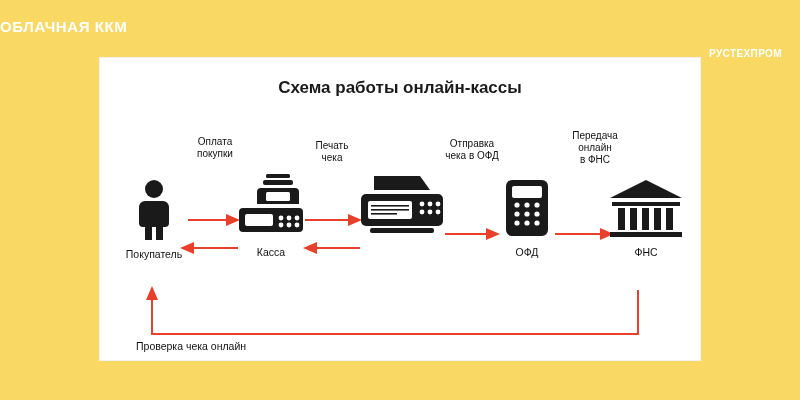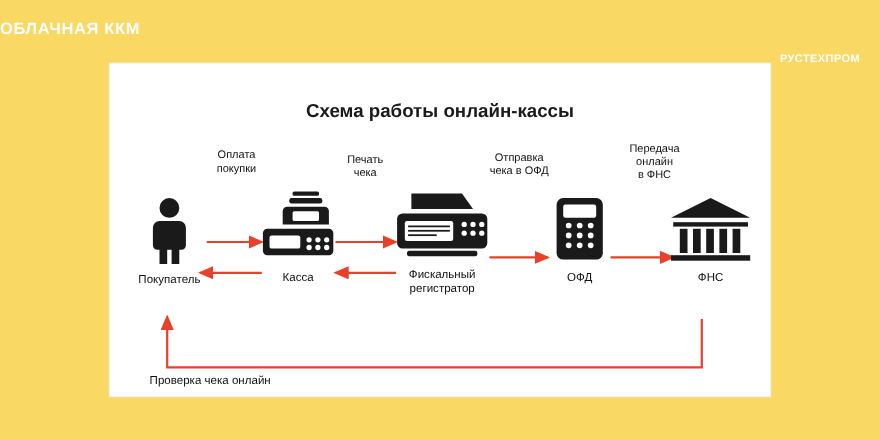--- a/index.html
+++ b/index.html
@@ -53,21 +53,20 @@
   }
   .card-title {
     position: absolute;
     top: 20px;
     left: 0;
     width: 600px;
     text-align: center;
     font-size: 17px;
     font-weight: bold;
     color: #1a1a1a;
-    margin-top: 13px;
   }
   .diagram {
     position: absolute;
     left: 0;
     top: 0;
     width: 600px;
     height: 302px;
   }
   .node {
     position: absolute;
@@ -168,22 +167,20 @@
         <rect x="21" y="39" width="38" height="1.6" fill="#1a1a1a"></rect>
         <rect x="21" y="43" width="26" height="1.6" fill="#1a1a1a"></rect>
         <circle cx="72" cy="34" r="2.4" fill="#ffffff"></circle>
         <circle cx="80" cy="34" r="2.4" fill="#ffffff"></circle>
         <circle cx="88" cy="34" r="2.4" fill="#ffffff"></circle>
         <circle cx="72" cy="42" r="2.4" fill="#ffffff"></circle>
         <circle cx="80" cy="42" r="2.4" fill="#ffffff"></circle>
         <circle cx="88" cy="42" r="2.4" fill="#ffffff"></circle>
         <rect x="20" y="58" width="64" height="5" rx="2" fill="#1a1a1a"></rect>
       </svg>
-      <div class="node-label" style="margin-top:4px;">Фискальный
-регистратор</div>
     </div>
 
     <div class="node" style="left:396px; top:118px; width:62px;">
       <svg width="62" height="64" viewBox="0 0 62 64">
         <path d="M16,4 h30 a6,6 0 0 1 6,6 v44 a6,6 0 0 1 -6,6 h-30 a6,6 0 0 1 -6,-6 v-44 a6,6 0 0 1 6,-6 z" fill="#1a1a1a"></path>
         <rect x="16" y="10" width="30" height="12" rx="2" fill="#ffffff"></rect>
         <circle cx="21" cy="29" r="2.6" fill="#ffffff"></circle>
         <circle cx="31" cy="29" r="2.6" fill="#ffffff"></circle>
         <circle cx="41" cy="29" r="2.6" fill="#ffffff"></circle>
         <circle cx="21" cy="38" r="2.6" fill="#ffffff"></circle>

